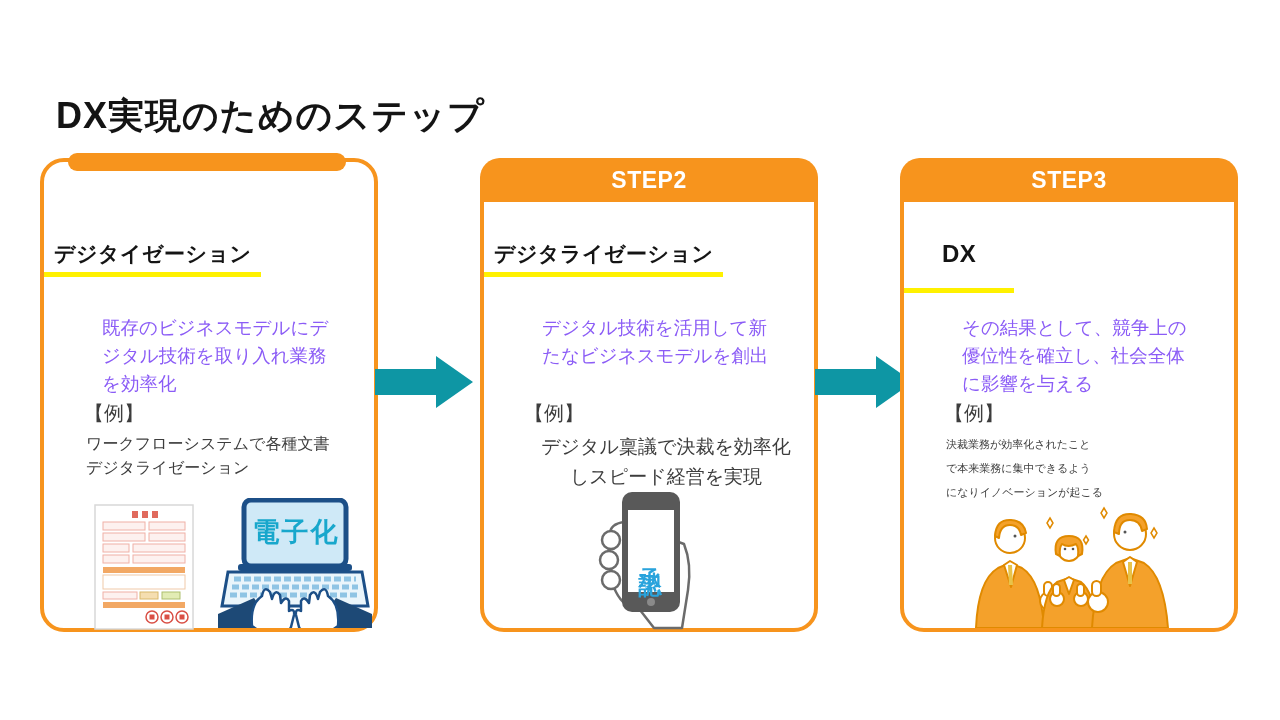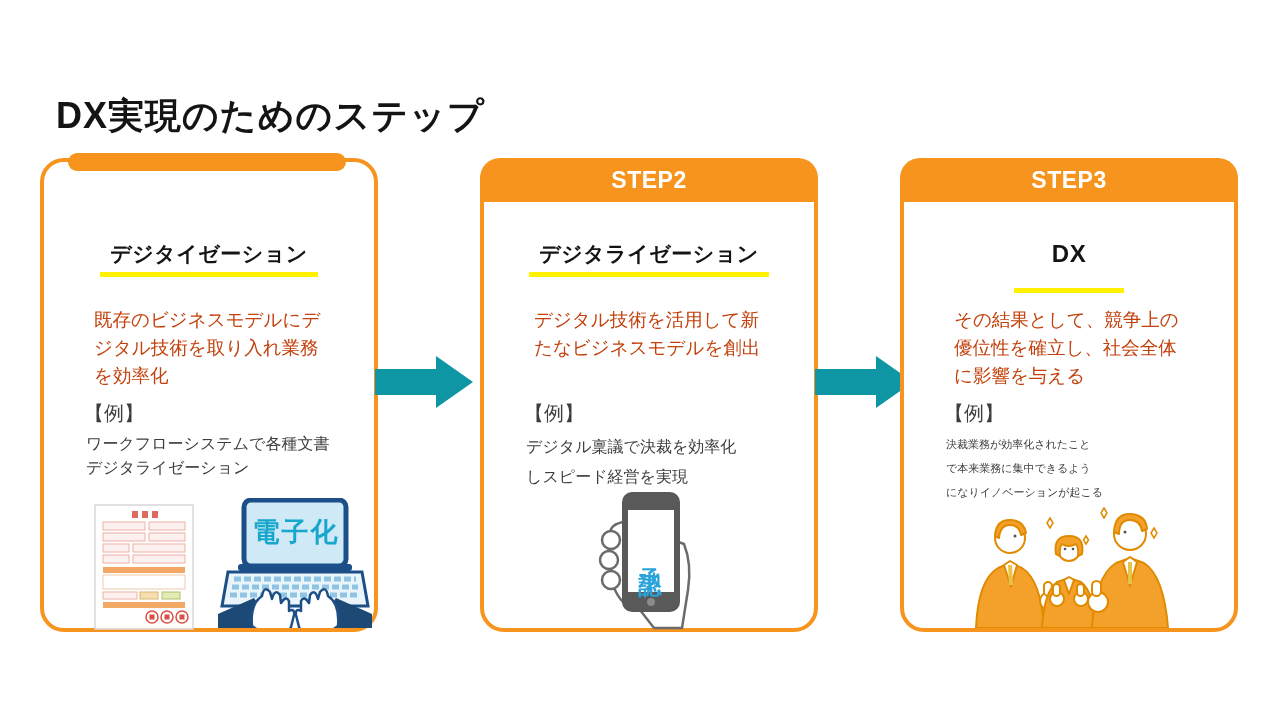--- a/index.html
+++ b/index.html
@@ -24,40 +24,40 @@
   .header-bump{
     position:absolute;top:-9px;left:24px;right:28px;height:18px;
     background:#F7941D;border-radius:9px;z-index:1;
   }
   .card-header{
     position:absolute;top:-4px;left:-4px;right:-4px;height:44px;
     background:#F7941D;border-radius:20px 20px 0 0;
     color:#ffffff;font-weight:bold;font-size:23px;
     text-align:center;line-height:44px;z-index:2;letter-spacing:0.5px;
   }
-  .step-title-wrap{position:absolute;top:78px;left:0;right:0;text-align:center;}
+  .step-title-wrap{position:absolute;top:78px;left:0;right:0;text-align:left;}
   .step-title{
     display:inline-block;font-size:21px;font-weight:bold;color:#141414;
     padding:0 10px 4px;border-bottom:5px solid #FFF100;letter-spacing:0.5px;
   }
   .card3 .step-title{font-size:24px;padding:0 38px 20px;}
   .step-desc{
-    position:absolute;top:140px;left:46px;right:14px;margin:4px;
-    font-size:18.5px;line-height:28px;white-space:pre-line;color:#c2410c;
+    position:absolute;top:140px;left:46px;right:14px;margin:12px;
+    font-size:18.5px;line-height:28px;white-space:pre-line;color:#8b5cf6;
   }
   .example-label{
     position:absolute;top:238px;left:40px;margin:0;
     font-size:20px;color:#3d3d3d;
   }
   .example-text{
     position:absolute;top:270px;left:42px;right:8px;margin:0;
     white-space:pre-line;color:#3d3d3d;
   }
   .card1 .example-text{font-size:16px;line-height:24px;}
-  .card2 .example-text{font-size:16px;line-height:30px;}
+  .card2 .example-text{font-size:19px;line-height:30px;text-align:center;}
   .card3 .example-text{font-size:11px;line-height:24px;}
   
   .flow-arrow{position:absolute;top:354px;width:100px;height:56px;}
   .arrow1{left:375px;}
   .arrow2{left:815px;}
   
   .illus{position:absolute;}
   .paper-illus{left:50px;top:342px;width:100px;height:126px;}
   .laptop-illus{left:174px;top:336px;width:154px;height:106px;}
   .laptop-label{

